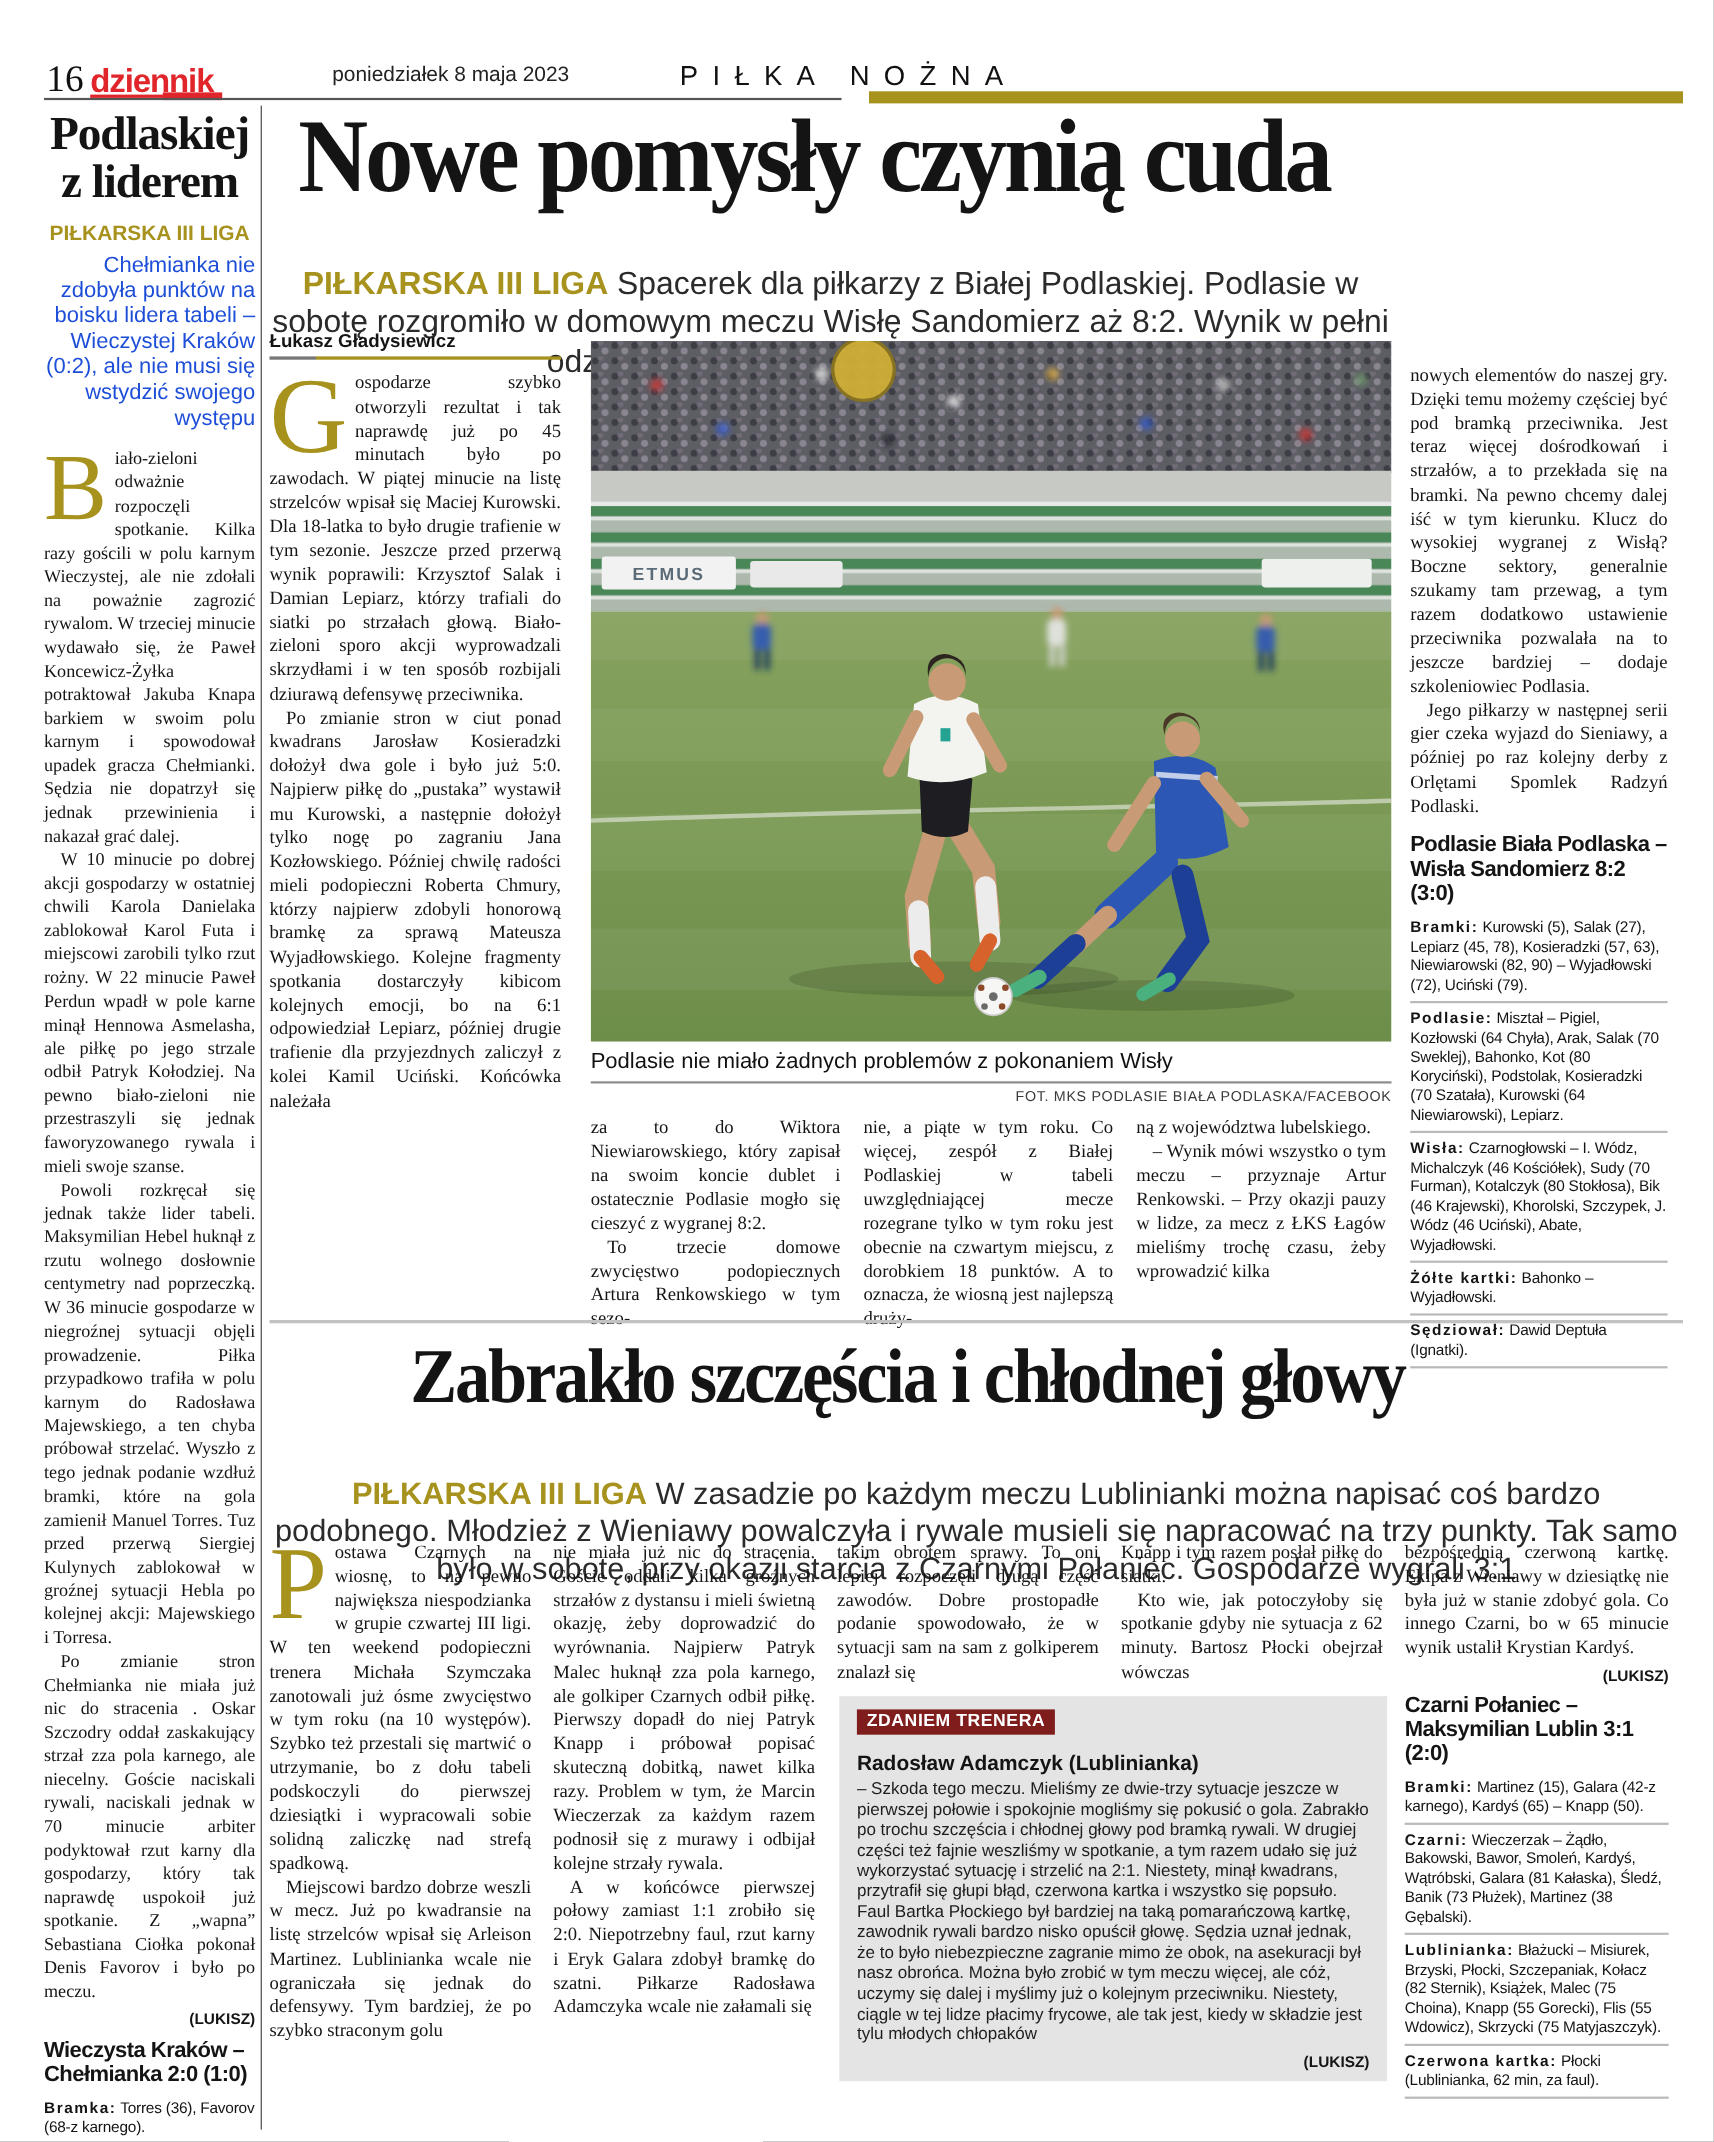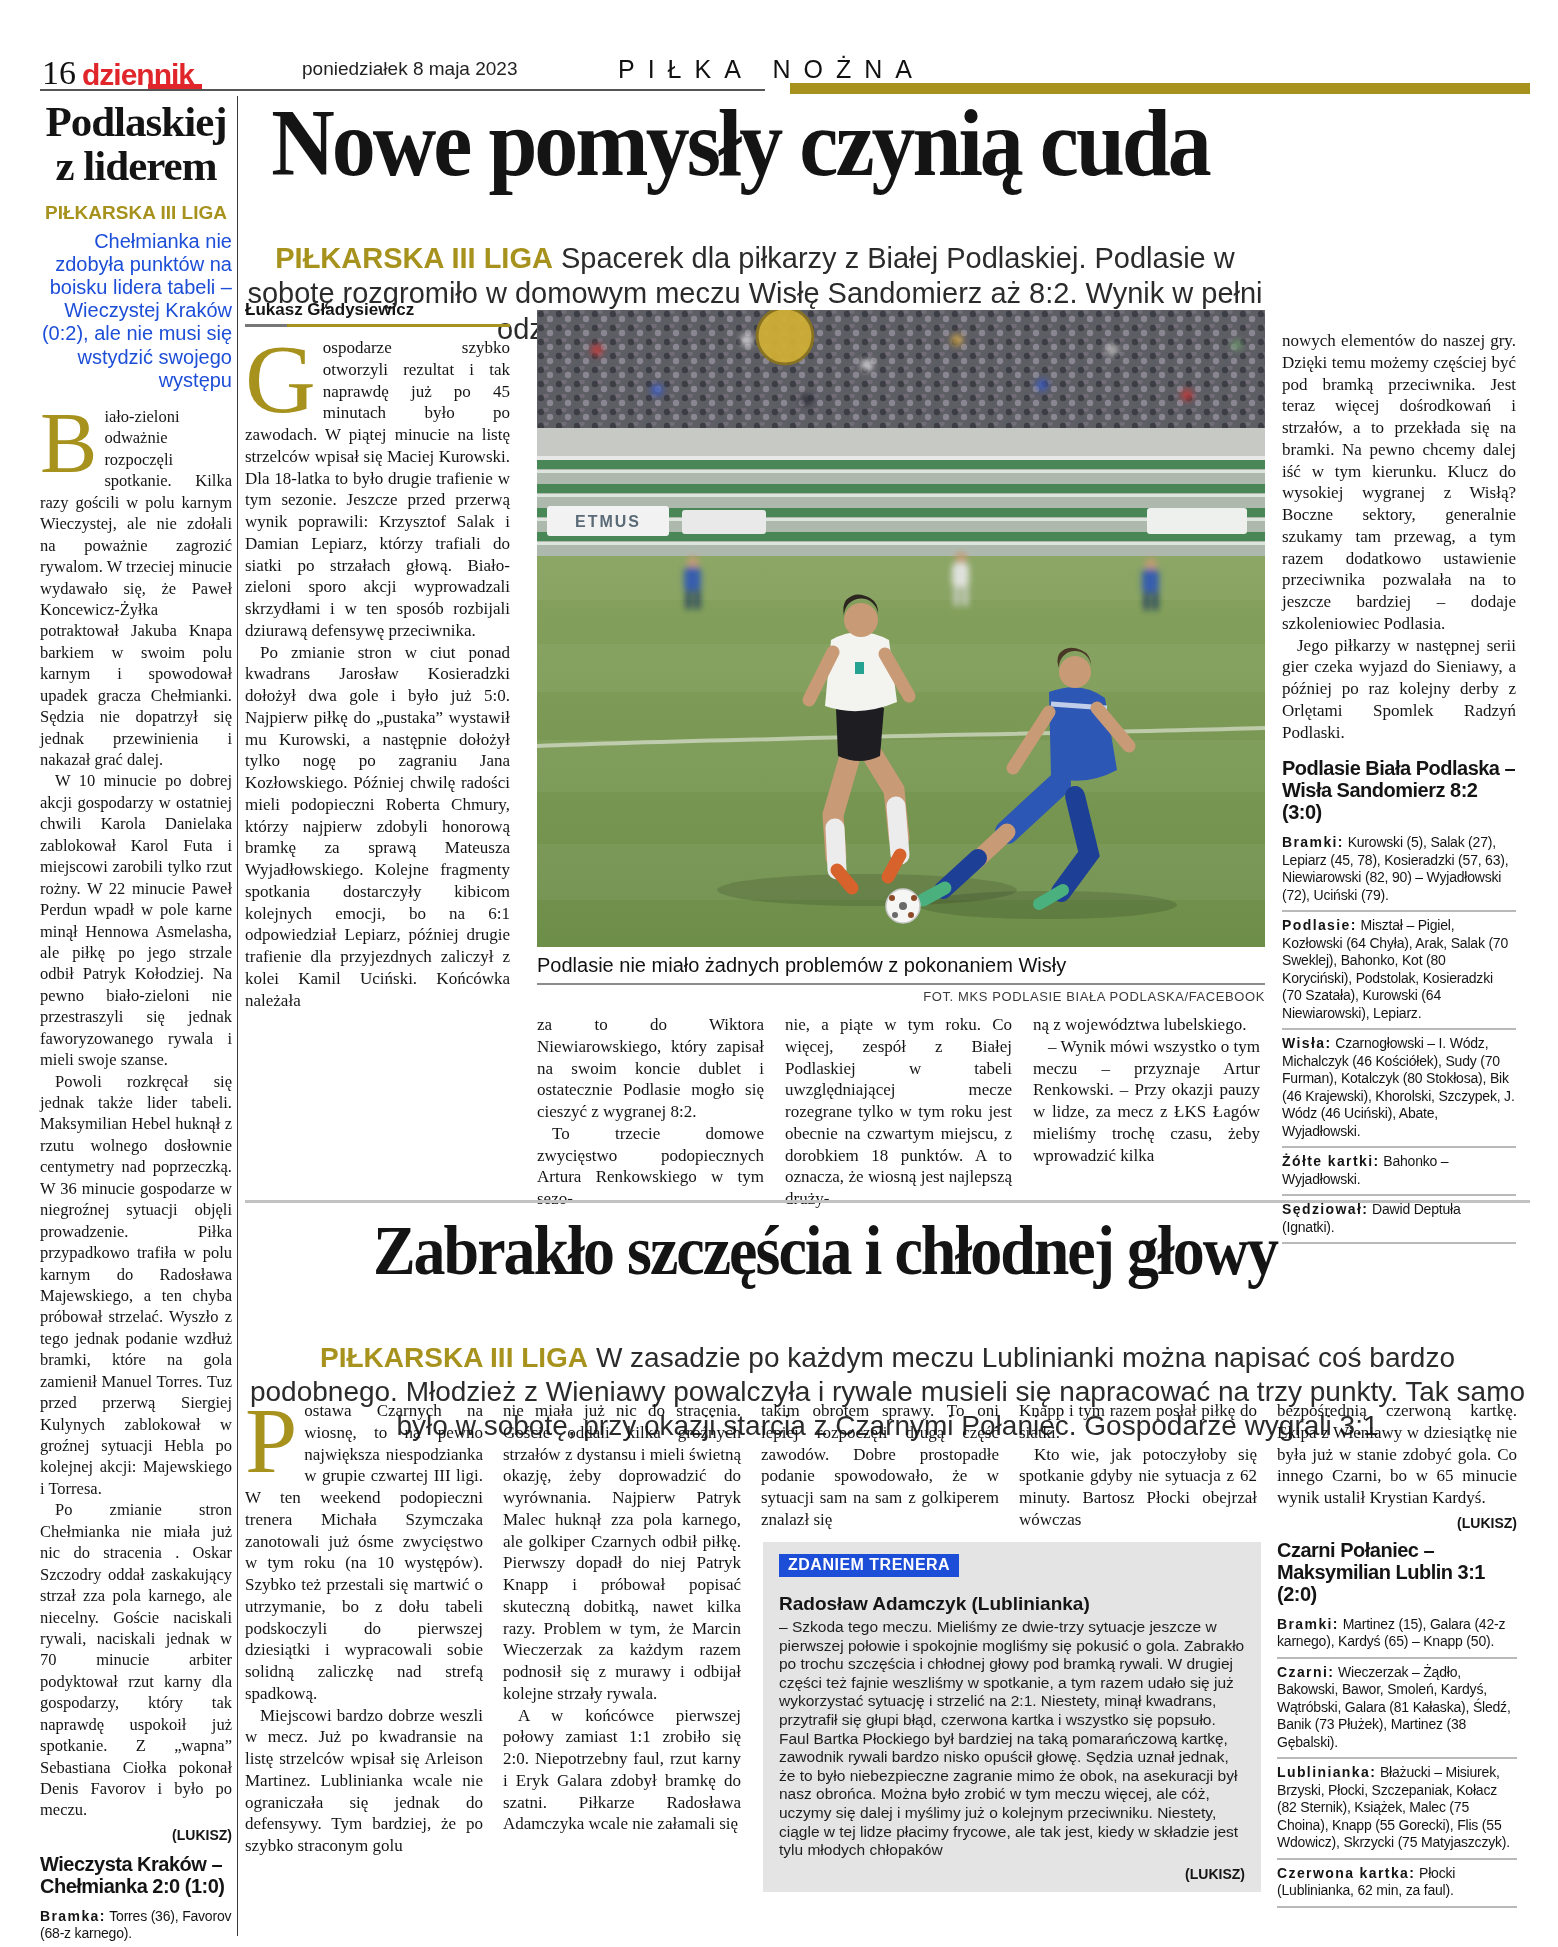--- a/index.html
+++ b/index.html
@@ -1,21 +1,21 @@
 <!DOCTYPE html>
 <html lang="pl"><head>
 <meta charset="utf-8">
 <style>
   html,body{margin:0;padding:0;background:#888;}
   #page{position:relative;width:1558px;height:1947px;background:#ffffff;overflow:hidden;
         font-family:"Liberation Serif",serif;color:#141414;}
   .abs{position:absolute;}
   
   .pageno{font:400 34px "Liberation Serif",serif;color:#111;}
-  .brand{font:700 30px "Liberation Sans",sans-serif;color:#e0262b;letter-spacing:-1px;}
+  .brand{font:700 30px "Liberation Sans",sans-serif;color:#e0262b;letter-spacing:-1px;text-decoration:underline;}
   .brand-sub{position:absolute;background:#e0262b;height:7px;width:54px;}
   .dateline{font:400 19px "Liberation Sans",sans-serif;color:#222;}
   .section-title{font:400 25px "Liberation Sans",sans-serif;letter-spacing:13px;color:#111;white-space:nowrap;}
   .rule-thin{background:#555;height:2px;}
   .accent-bar{background:#a6921d;height:11px;}
   .vrule{background:#3a3a3a;width:1px;}
   .hrule-gray{background:#c2c2c2;height:3px;}
   
   .sb-title{font:700 43px/1.02 "Liberation Serif",serif;text-align:center;letter-spacing:-1px;}
   .kicker{color:#a6921d;font:700 19px "Liberation Sans",sans-serif;}
@@ -39,21 +39,21 @@
   .byline{font:700 17px "Liberation Sans",sans-serif;}
   .byline-rule{height:3px;margin-top:4px;background:linear-gradient(to right,#777 0 42px,#a6921d 42px 100%);}
   .col-p{font:400 17px/1.28 "Liberation Serif",serif;text-align:justify;margin:0;}
   .caption{font:400 20px "Liberation Sans",sans-serif;color:#111;}
   .caption-rule{height:2px;background:#8c8c8c;margin:6px 0 4px 0;}
   .photo-credit{font:400 13px "Liberation Sans",sans-serif;letter-spacing:.6px;color:#3a3a3a;text-align:right;display:block;}
   
   .headline-2{font:700 64px/1 "Liberation Serif",serif;letter-spacing:-2px;text-align:center;
               transform:scale(1,1.1);transform-origin:top center;white-space:nowrap;}
   .coachbox{background:#e4e4e4;padding:12px 16px 10px 16px;box-sizing:border-box;}
-  .cb-label{display:inline-block;background:#1d4ed8;color:#fff;font:700 16px "Liberation Sans",sans-serif;
+  .cb-label{display:inline-block;background:#7f1d1d;color:#fff;font:700 16px "Liberation Sans",sans-serif;
             padding:2px 9px 3px 9px;letter-spacing:.5px;}
   .cb-name{font:700 19px "Liberation Sans",sans-serif;margin:16px 0 3px 0;}
   .cb-quote{font:400 15.5px/1.2 "Liberation Sans",sans-serif;color:#1d1d1d;margin:0;}
   .clearfix::after{content:"";display:block;clear:both;}
 </style>
 </head>
 <body>
 
 <div id="page">
 

